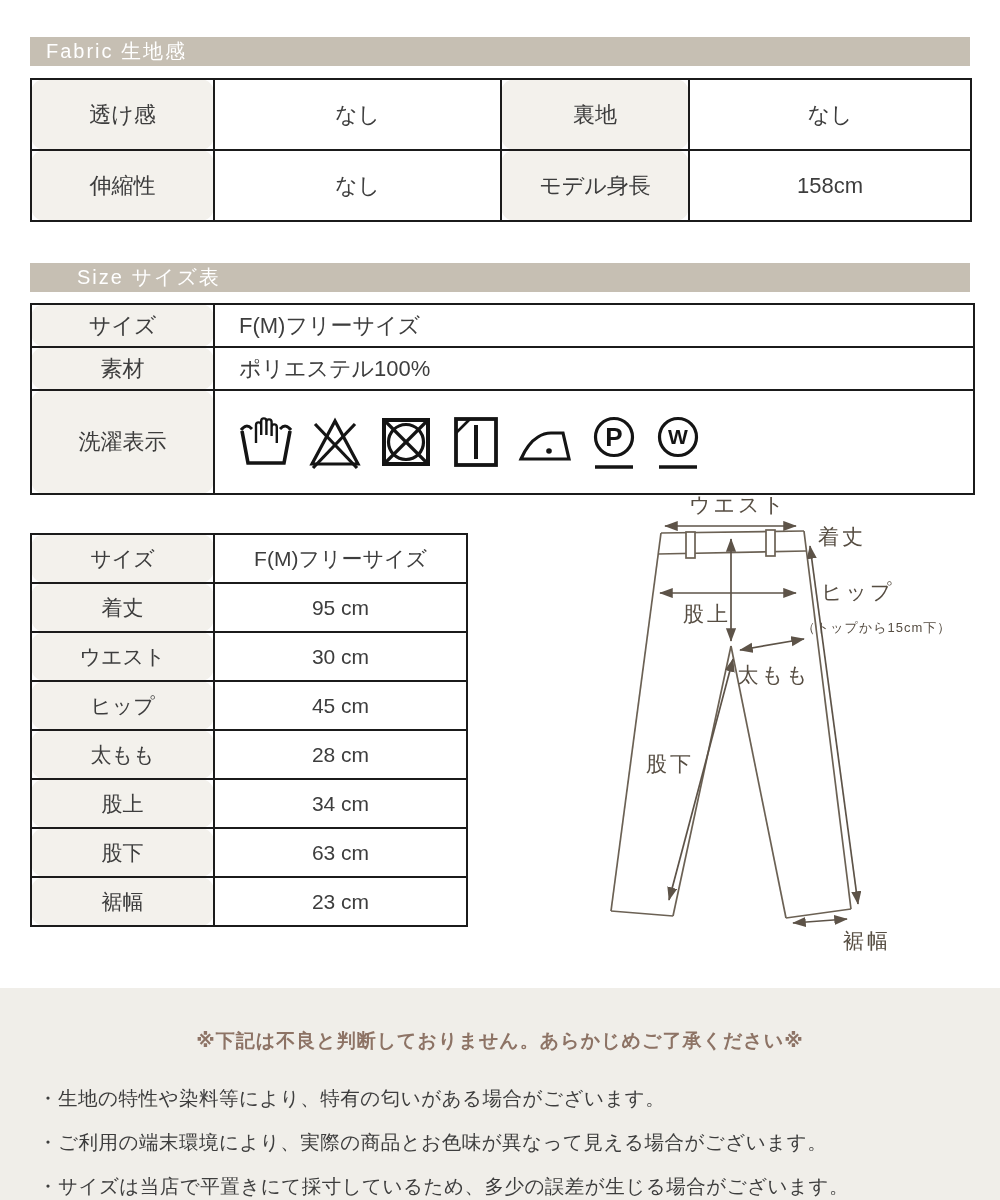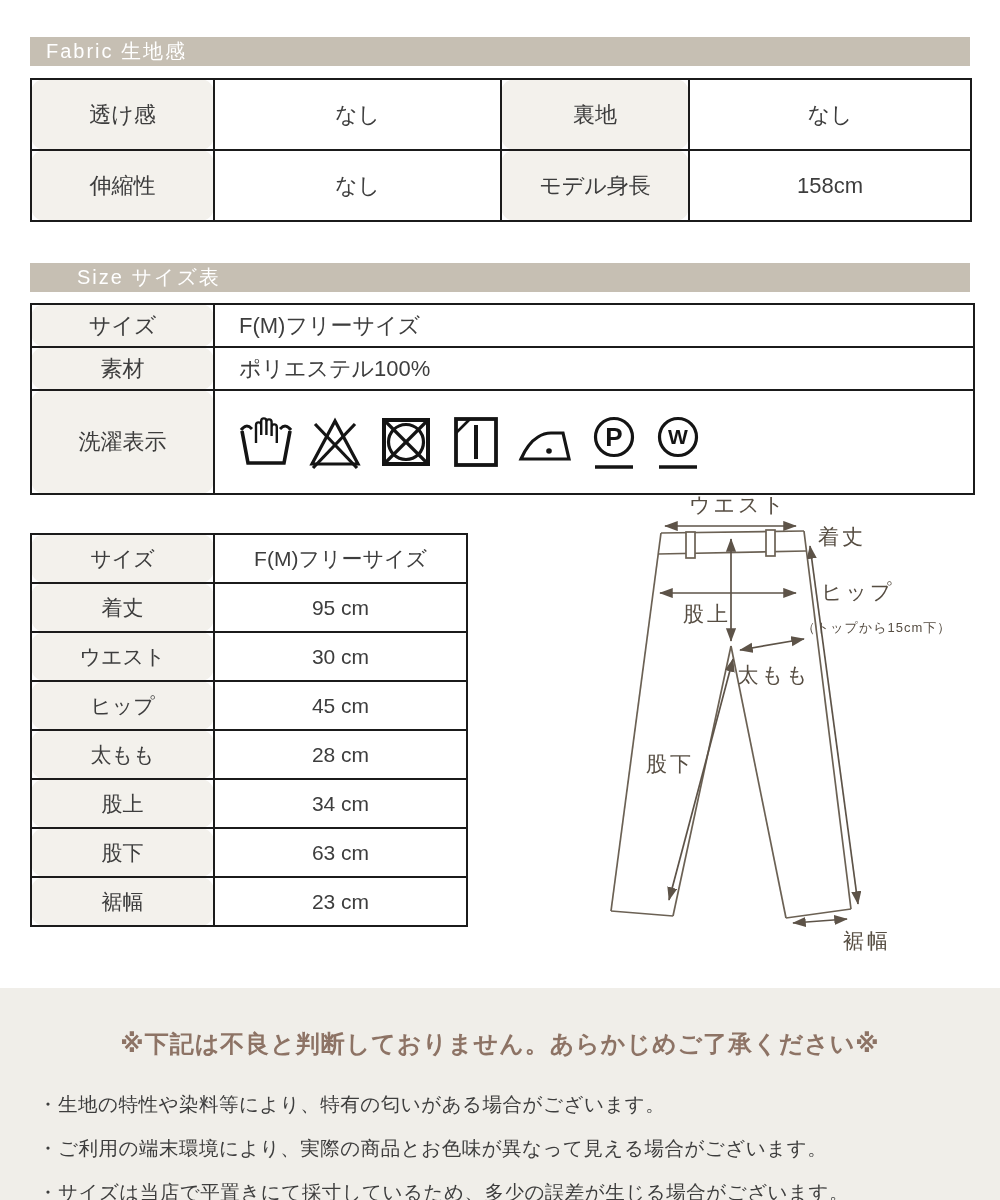--- a/index.html
+++ b/index.html
@@ -43,21 +43,21 @@
 
   .diagram{position:absolute;left:588px;top:486px;width:392px;height:484px;}
   .diagram svg{display:block;}
   .diagram text{fill:#564d42;letter-spacing:3px;font-size:21px;}
   .diagram text.small{font-size:13px;letter-spacing:1px;}
 
   .notice{
     position:absolute;left:0;top:988px;width:1000px;height:212px;background:#f0eee9;
   }
   .notice-headline{
-    margin-top:40px;text-align:center;font-size:24px;font-weight:600;
+    margin-top:40px;text-align:center;font-size:19px;font-weight:600;
     color:#8d7365;letter-spacing:1px;
   }
   .notice-bullets{margin-top:22px;padding-left:38px;font-size:19.5px;line-height:44px;color:#3d3d3d;letter-spacing:0.5px;}
 </style>
 </head>
 <body>
 
 <div class="page">
 
   <div class="section-bar" id="fabric-bar">Fabric 生地感</div>

